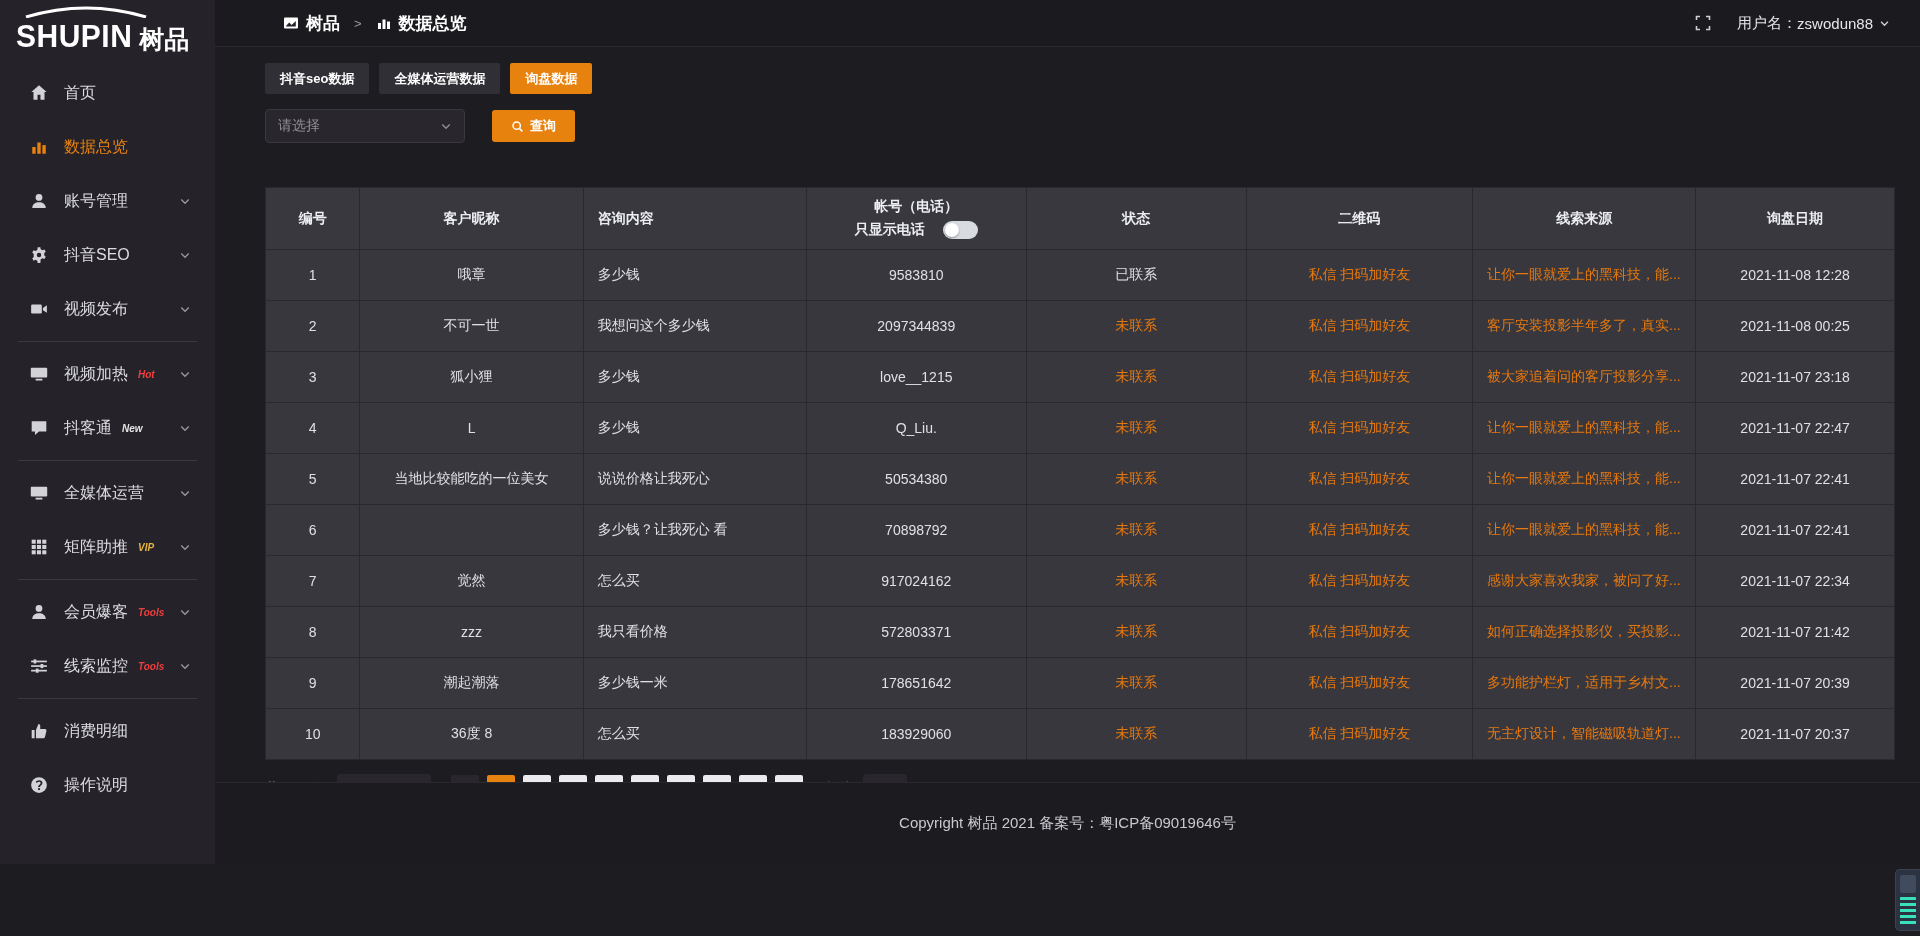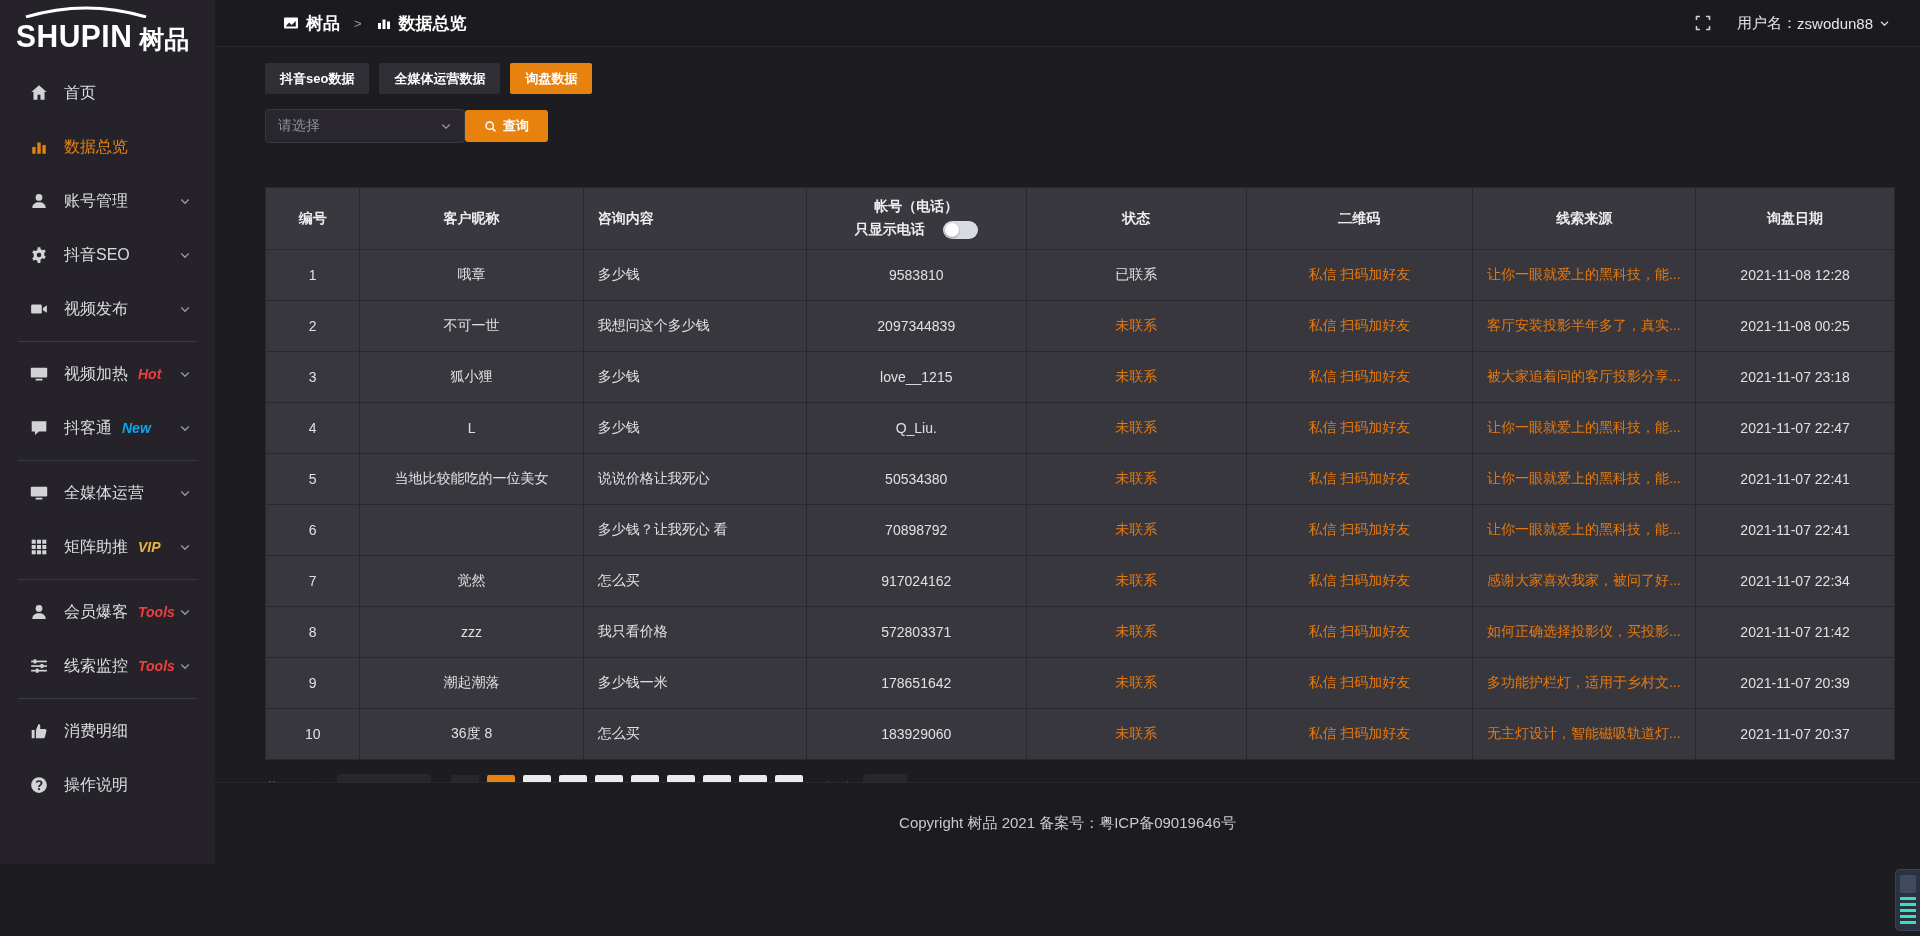--- a/index.html
+++ b/index.html
@@ -18,21 +18,21 @@
   .logo-arc { position:absolute; top:6px; left:22px; }
   .logo-row { display:flex; align-items:flex-end; margin-top:12px; }
   .logo-en { color:#fff; font-size:30px; font-weight:900; letter-spacing:0.5px; line-height:1; transform:scaleY(1.05); }
   .logo-cn { color:#fff; font-size:25px; font-weight:900; margin-left:7px; line-height:1.05; }
   .nav { flex:1; padding-top:6px; }
   .side-item { height:54px; display:flex; align-items:center; padding:0 24px 0 30px; color:#dcdce0; font-size:16px; cursor:pointer; }
   .s-icon { width:18px; height:18px; margin-right:16px; color:#d2d2d7; display:flex; align-items:center; justify-content:center; flex-shrink:0; }
   .s-icon svg { width:100%; height:100%; fill:currentColor; }
   .side-item.active { color:#e8820f; }
   .side-item.active .s-icon { color:#e8820f; }
-  .s-badge { font-style:italic; font-weight:700; font-size:14px; margin-left:10px; }
+  .s-badge { font-style:italic; font-weight:700; font-size:10px; margin-left:10px; }
   .s-chevron { margin-left:auto; width:12px; height:12px; color:#9a99a0; display:flex; }
   .s-chevron svg { width:100%; height:100%; }
   .side-divider { height:1px; background:#3a393f; margin:5px 18px; }
 
   
   .main { flex:1; display:flex; flex-direction:column; background:#1d1c21; min-width:0; position:relative; }
   .topbar { height:47px; flex-shrink:0; display:flex; align-items:center; padding:0 30px 0 68px; background:#1b1a1f; border-bottom:1px solid #2a292f; }
   .breadcrumb { display:flex; align-items:center; color:#fff; font-size:17px; font-weight:700; }
   .bc-icon { width:16px; height:16px; margin-right:7px; display:flex; }
   .bc-icon svg { width:100%; height:100%; }
@@ -50,21 +50,21 @@
   .tab { height:31px; padding:0 15px; background:#312f36; color:#fff; font-size:13px; font-weight:700; display:flex; align-items:center; border-radius:2px; cursor:pointer; }
   .tab.active { background:#e8820f; }
 
   .filter-row { display:flex; align-items:center; margin-top:15px; }
   .select { width:200px; height:34px; background:#29272d; border:1px solid #3a383f; border-radius:4px; display:flex; align-items:center; padding:0 12px; color:#8f8e95; font-size:14px; cursor:pointer; }
   .select-chevron { margin-left:auto; width:12px; height:12px; color:#8f8e95; display:flex; }
   .select-chevron svg { width:100%; height:100%; }
   .period-group { display:flex; gap:9px; margin-left:18px; }
   .period-btn { height:32px; min-width:71px; padding:0 12px; display:flex; align-items:center; justify-content:center; background:#fff; color:#2b2b33; font-size:13px; border-radius:3px; border:1px solid #fff; cursor:pointer; }
   .period-btn.selected { border-color:#e8820f; }
-  .query-btn { height:32px; padding:0 19px; background:#e8820f; color:#fff; border-radius:3px; display:flex; align-items:center; gap:6px; font-size:13px; font-weight:700; cursor:pointer; }
+  .query-btn { margin-left:27px; height:32px; padding:0 19px; background:#e8820f; color:#fff; border-radius:3px; display:flex; align-items:center; gap:6px; font-size:13px; font-weight:700; cursor:pointer; }
   .query-icon { width:13px; height:13px; display:flex; }
   .query-icon svg { width:100%; height:100%; }
 
   
   .table-wrap { margin-top:44px; }
   table { width:100%; border-collapse:collapse; table-layout:fixed; background:#38373d; }
   th, td { border:1px solid #29282e; padding:0 14px; overflow:hidden; white-space:nowrap; text-overflow:ellipsis; }
   th { height:62px; font-size:14px; color:#eceef1; font-weight:700; text-align:center; background:#39383e; }
   td { height:51px; font-size:14px; color:#e0e0e4; text-align:center; }
   th.align-left, td.align-left { text-align:left; }
@@ -188,21 +188,21 @@
             </svg>
           </span>
         </div>
         <div class="side-item">
           <span class="s-icon">
             <svg viewBox="0 0 16 16">
               <path d="M1.5 2h13v9.2H8l-3.6 3v-3H1.5z"></path>
             </svg>
           </span>
           <span class="s-label">抖客通</span>
-          <span class="s-badge" style="color: #0ea5e9;">New</span>
+          <span class="s-badge" style="color: #e5e5e5;">New</span>
           <span class="s-chevron">
             <svg viewBox="0 0 16 16" fill="none" stroke="currentColor" stroke-width="1.7">
               <path d="M3 6l5 5 5-5"></path>
             </svg>
           </span>
         </div>
         <div class="side-divider"></div>
         <div class="side-item">
           <span class="s-icon">
             <svg viewBox="0 0 16 16">

